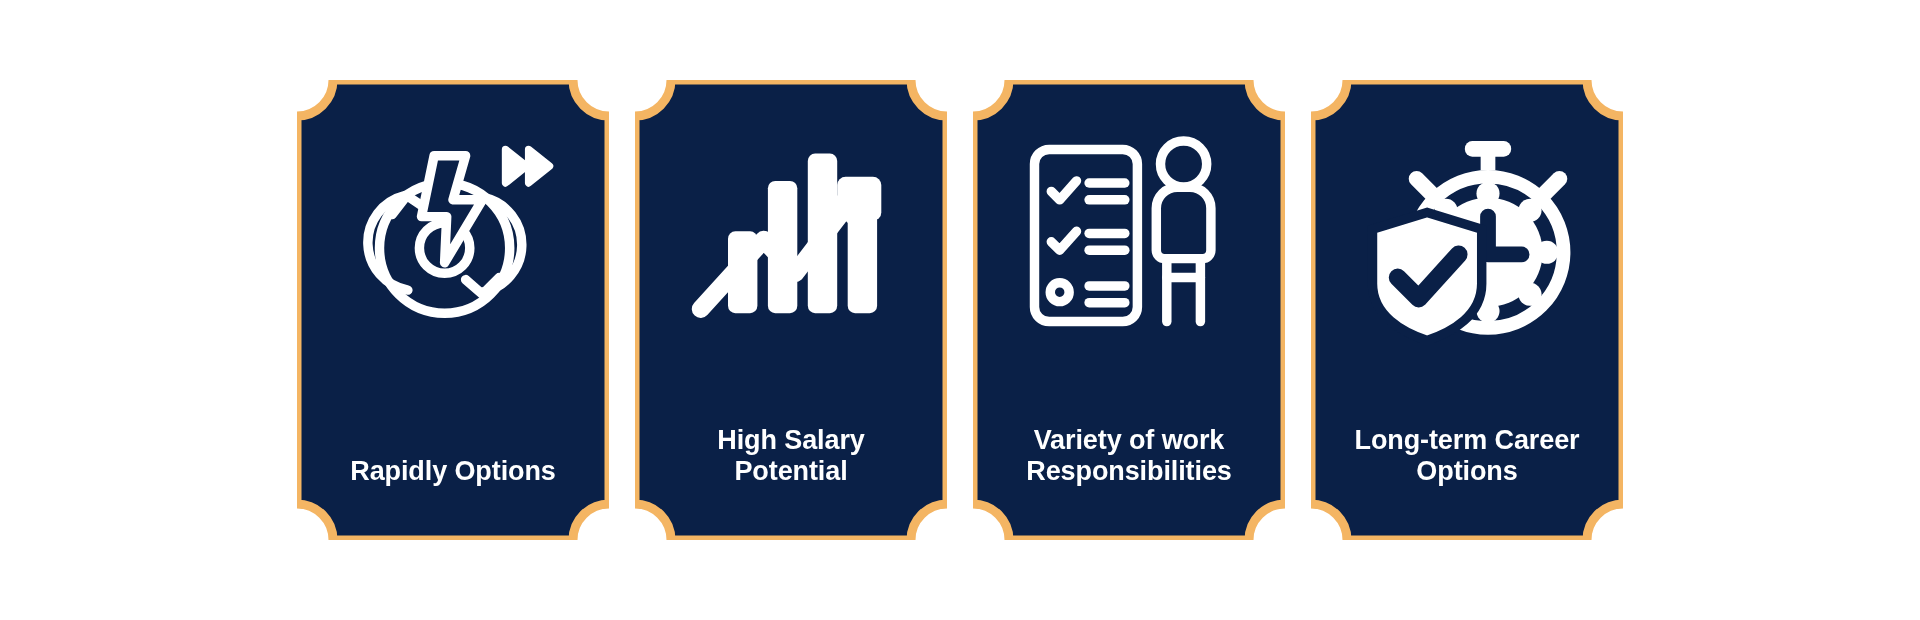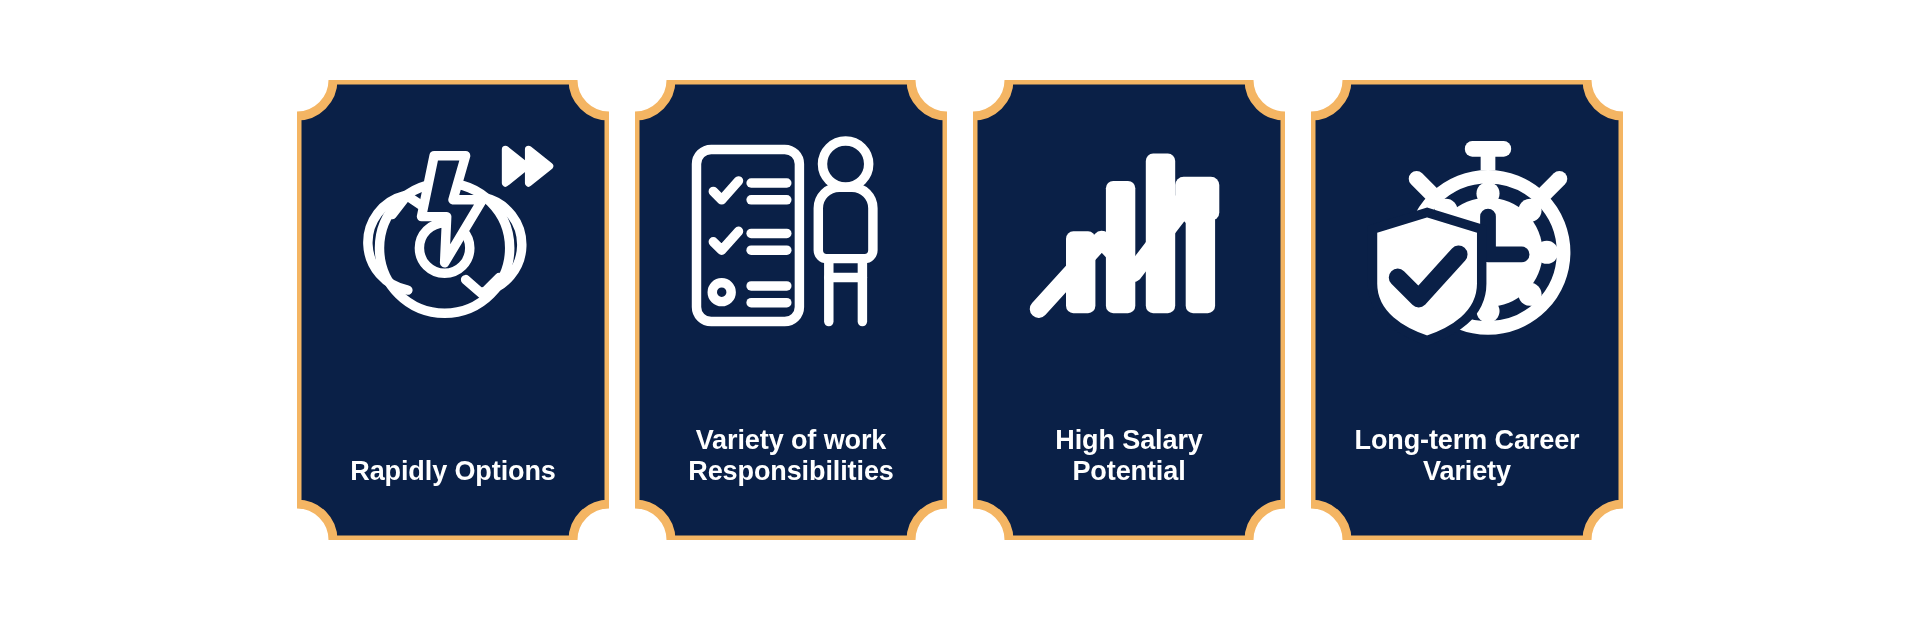--- a/index.html
+++ b/index.html
@@ -112,20 +112,45 @@
     </div>
   </div>
 
   <div class="card">
     <svg class="frame" viewBox="0 0 312 460" preserveAspectRatio="none">
       <path d="M0,36 A36,36 0 0 0 36,0 L276,0 A36,36 0 0 0 312,36
                L312,424 A36,36 0 0 0 276,460 L36,460 A36,36 0 0 0 0,424 Z" fill="#0A2047" stroke="#F4B563" stroke-width="9"></path>
     </svg>
     <div class="card-inner">
       <div class="icon-wrap">
+        <svg viewBox="0 0 200 200" fill="none">
+
+          <rect x="40" y="96" width="28" height="78" rx="7" fill="#ffffff"></rect>
+          <rect x="78" y="48" width="28" height="126" rx="7" fill="#ffffff"></rect>
+          <rect x="116" y="22" width="28" height="152" rx="7" fill="#ffffff"></rect>
+          <rect x="154" y="66" width="28" height="108" rx="7" fill="#ffffff"></rect>
+
+          <path d="M14,170 L74,104 L104,136 L150,76" stroke="#ffffff" stroke-width="17" stroke-linecap="round" stroke-linejoin="round"></path>
+          <path d="M14,170 L74,104 L104,136 L150,76" stroke="#0A2047" stroke-width="5" stroke-linecap="round" stroke-linejoin="round" opacity="0"></path>
+
+          <path d="M128,62 L178,62 L178,112 L158,92 L128,62 Z" fill="#ffffff"></path>
+          <rect x="144" y="44" width="42" height="42" rx="8" fill="#ffffff"></rect>
+        </svg>
+      </div>
+      <div class="card-label">High Salary Potential</div>
+    </div>
+  </div>
+
+  <div class="card">
+    <svg class="frame" viewBox="0 0 312 460" preserveAspectRatio="none">
+      <path d="M0,36 A36,36 0 0 0 36,0 L276,0 A36,36 0 0 0 312,36
+               L312,424 A36,36 0 0 0 276,460 L36,460 A36,36 0 0 0 0,424 Z" fill="#0A2047" stroke="#F4B563" stroke-width="9"></path>
+    </svg>
+    <div class="card-inner">
+      <div class="icon-wrap">
         <svg viewBox="0 0 200 200" fill="none" stroke="#ffffff" stroke-width="9" stroke-linecap="round" stroke-linejoin="round">
 
           <rect x="10" y="18" width="98" height="164" rx="14"></rect>
 
           <path d="M26,58 L34,66 L50,48"></path>
           <path d="M26,106 L34,114 L50,96"></path>
           <circle cx="34" cy="154" r="9"></circle>
 
           <path d="M62,50 L96,50"></path>
           <path d="M62,66 L96,66"></path>
@@ -137,45 +162,20 @@
           <circle cx="152" cy="32" r="22"></circle>
 
           <path d="M126,74 a20,20 0 0 1 20,-20 h12 a20,20 0 0 1 20,20 v40 a8,8 0 0 1 -8,8 h-36 a8,8 0 0 1 -8,-8 Z"></path>
 
           <path d="M136,122 L136,182"></path>
           <path d="M168,122 L168,182"></path>
           <path d="M136,140 L168,140"></path>
         </svg>
       </div>
       <div class="card-label">Variety of work Responsibilities</div>
-    </div>
-  </div>
-
-  <div class="card">
-    <svg class="frame" viewBox="0 0 312 460" preserveAspectRatio="none">
-      <path d="M0,36 A36,36 0 0 0 36,0 L276,0 A36,36 0 0 0 312,36
-               L312,424 A36,36 0 0 0 276,460 L36,460 A36,36 0 0 0 0,424 Z" fill="#0A2047" stroke="#F4B563" stroke-width="9"></path>
-    </svg>
-    <div class="card-inner">
-      <div class="icon-wrap">
-        <svg viewBox="0 0 200 200" fill="none">
-
-          <rect x="40" y="96" width="28" height="78" rx="7" fill="#ffffff"></rect>
-          <rect x="78" y="48" width="28" height="126" rx="7" fill="#ffffff"></rect>
-          <rect x="116" y="22" width="28" height="152" rx="7" fill="#ffffff"></rect>
-          <rect x="154" y="66" width="28" height="108" rx="7" fill="#ffffff"></rect>
-
-          <path d="M14,170 L74,104 L104,136 L150,76" stroke="#ffffff" stroke-width="17" stroke-linecap="round" stroke-linejoin="round"></path>
-          <path d="M14,170 L74,104 L104,136 L150,76" stroke="#0A2047" stroke-width="5" stroke-linecap="round" stroke-linejoin="round" opacity="0"></path>
-
-          <path d="M128,62 L178,62 L178,112 L158,92 L128,62 Z" fill="#ffffff"></path>
-          <rect x="144" y="44" width="42" height="42" rx="8" fill="#ffffff"></rect>
-        </svg>
-      </div>
-      <div class="card-label">High Salary Potential</div>
     </div>
   </div>
 
 
   <div class="card">
     <svg class="frame" viewBox="0 0 312 460" preserveAspectRatio="none">
       <path d="M0,36 A36,36 0 0 0 36,0 L276,0 A36,36 0 0 0 312,36
                L312,424 A36,36 0 0 0 276,460 L36,460 A36,36 0 0 0 0,424 Z" fill="#0A2047" stroke="#F4B563" stroke-width="9"></path>
     </svg>
     <div class="card-inner">
@@ -203,17 +203,17 @@
           </g>
 
           <path d="M120,82 L120,118 L152,118" stroke="#0A2047" stroke-width="15" stroke-linecap="round" stroke-linejoin="round" fill="none"></path>
 
           <path d="M10,94 L62,78 L114,94 L114,146 C114,176 86,192 62,200
                    C38,192 10,176 10,146 Z" fill="#ffffff" stroke="#0A2047" stroke-width="9"></path>
 
           <path d="M34,140 L54,160 L92,118" stroke="#0A2047" stroke-width="17" stroke-linecap="round" stroke-linejoin="round" fill="none"></path>
         </svg>
       </div>
-      <div class="card-label">Long-term Career Variety</div>
+      <div class="card-label">Long-term Career Options</div>
     </div>
   </div>
 
 </div>
 
 </body></html>

